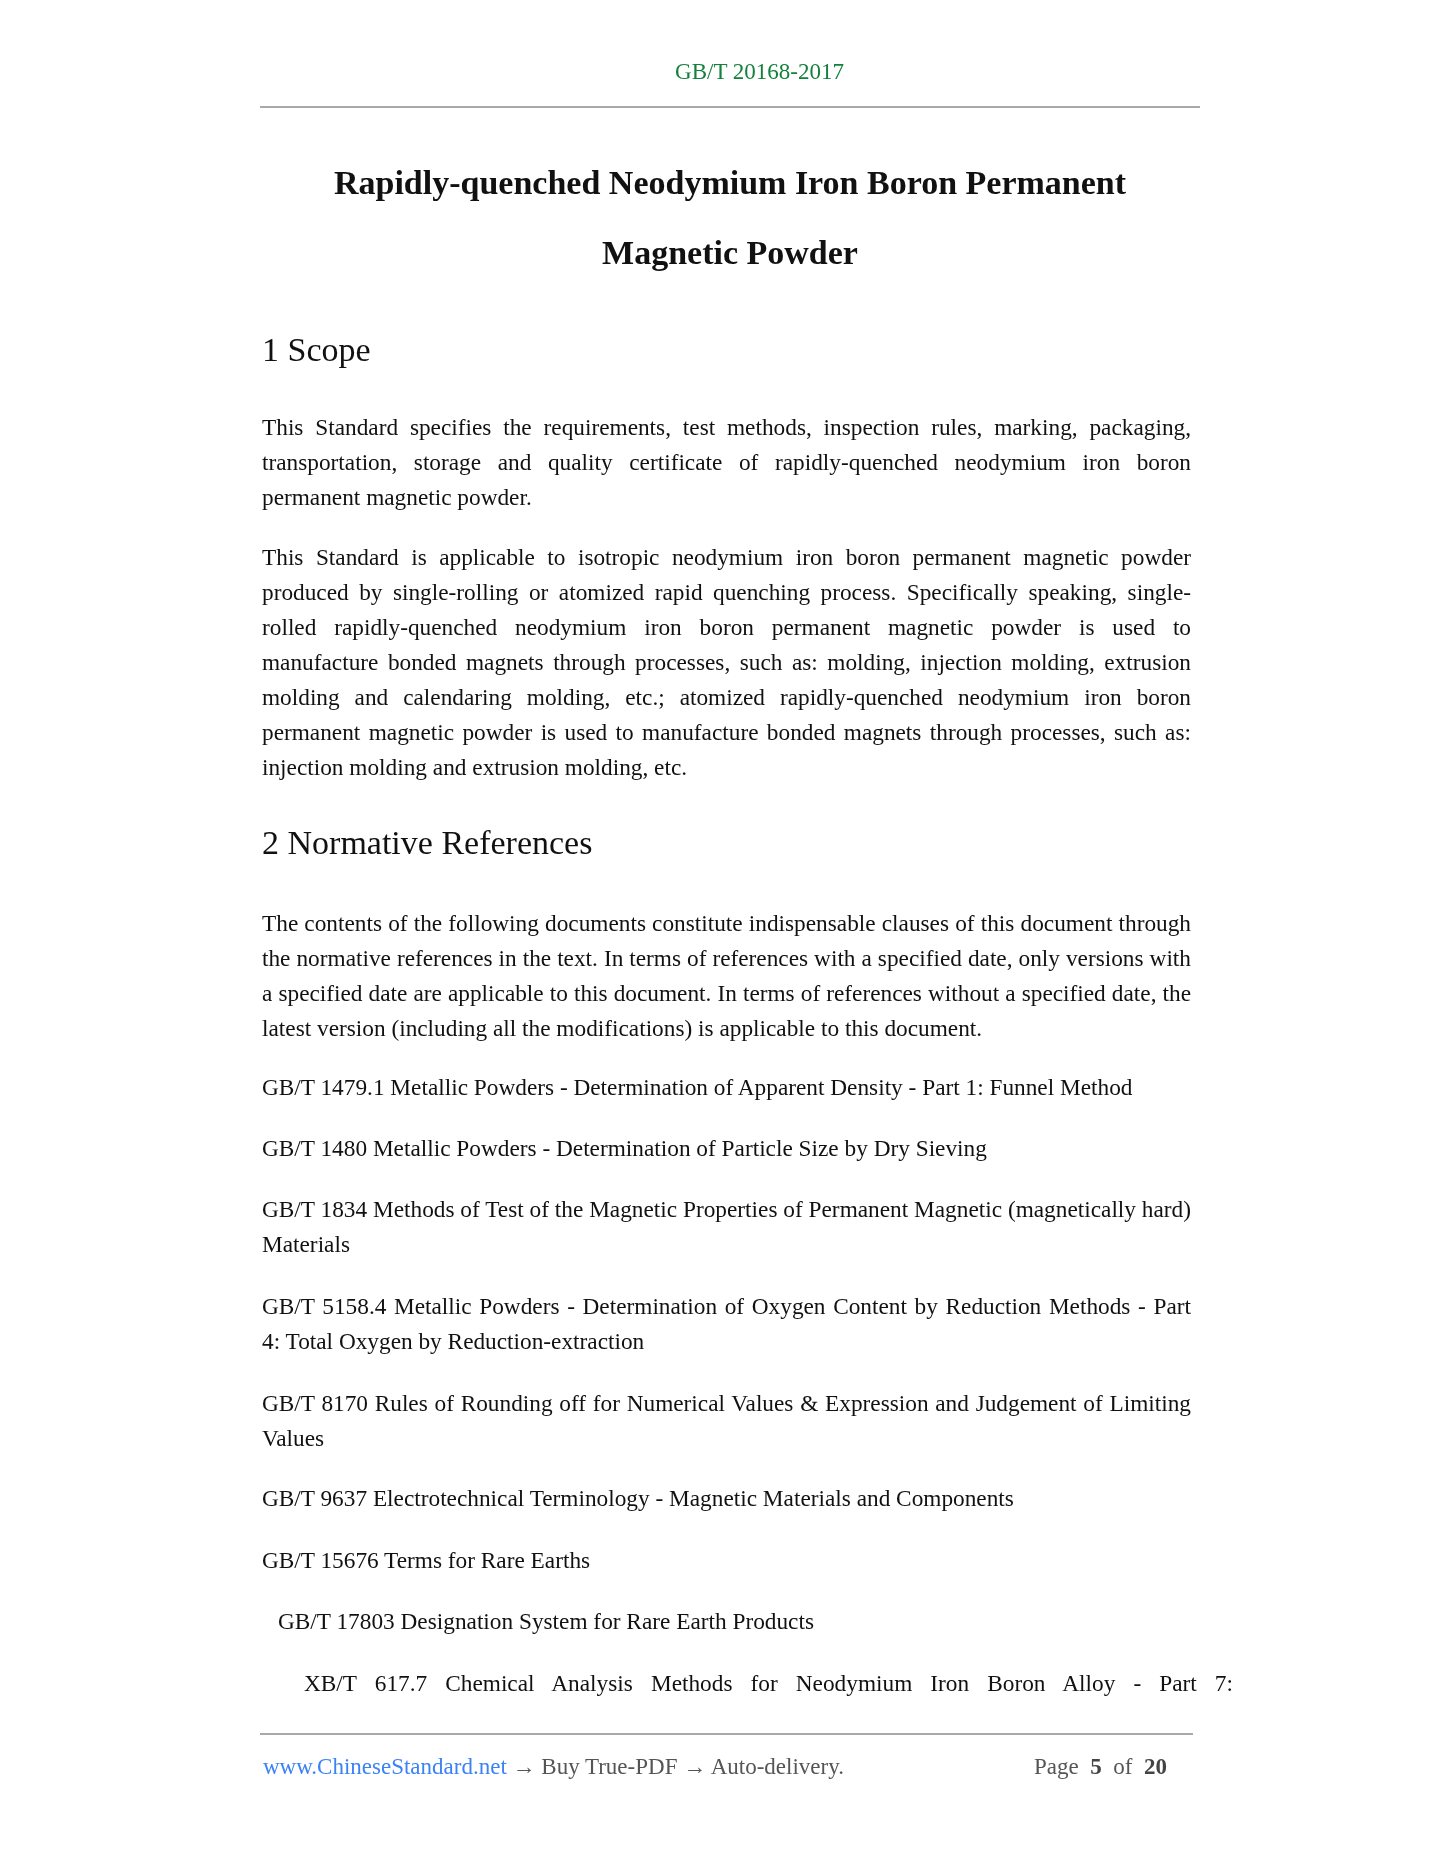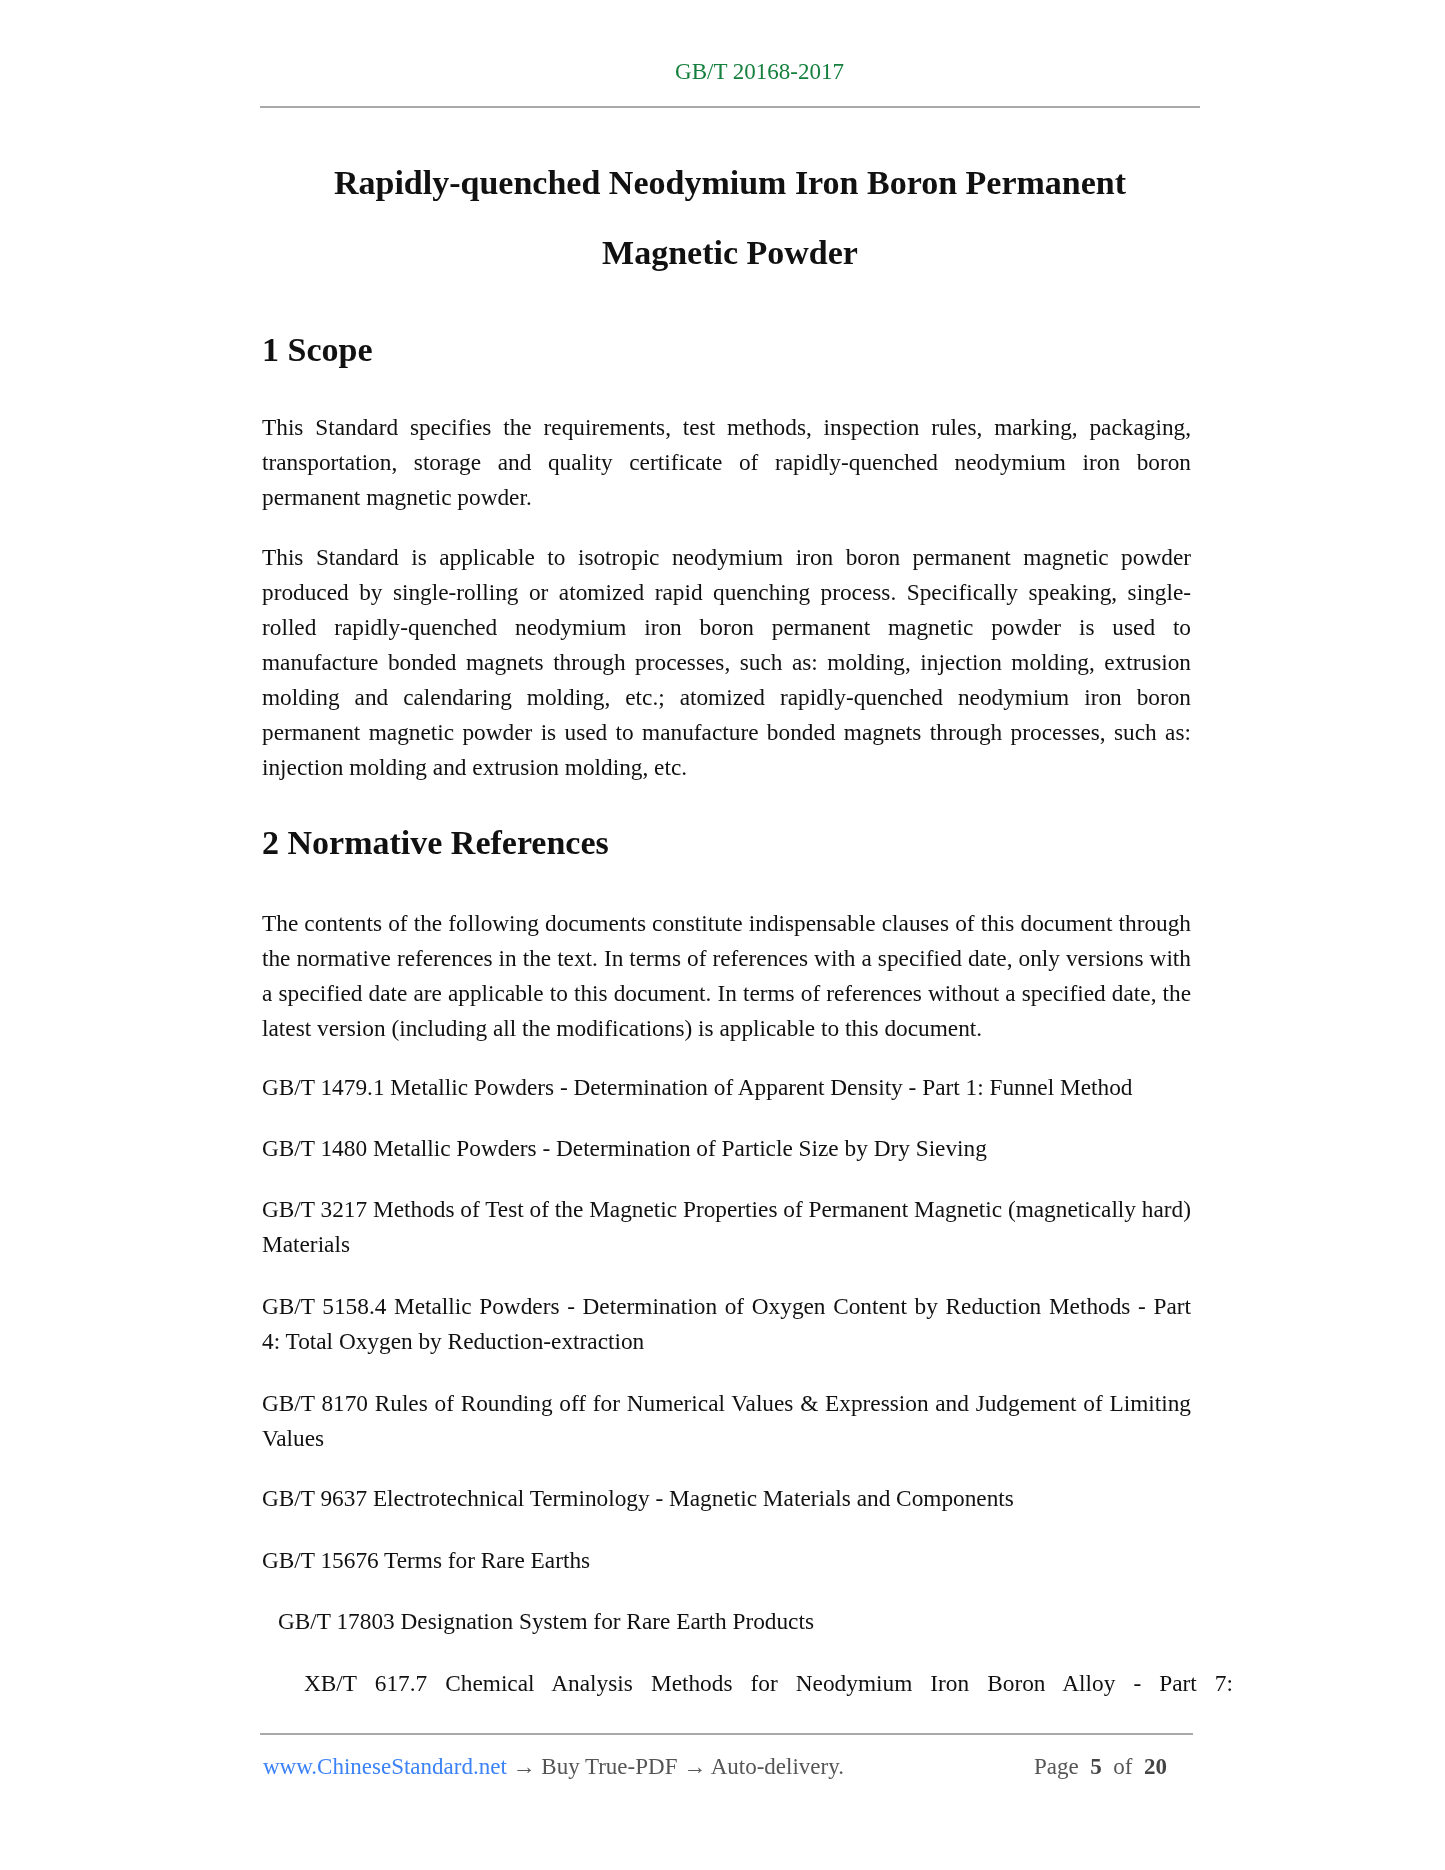--- a/index.html
+++ b/index.html
@@ -4,21 +4,21 @@
 <style>
   html, body { margin: 0; padding: 0; background: #ffffff; }
   body { width: 1445px; height: 1870px; position: relative; overflow: hidden;
          font-family: "Liberation Serif", "DejaVu Serif", serif; color: #111; }
   .abs { position: absolute; }
   .header-text { left: 0; width: 1445px; top: 58px; text-align: center;
                  font-size: 23px; color: #15803d; line-height: 28px; margin-left: 37px; }
   .rule { height: 0; border-top: 2px solid #a9a9a9; }
   .title { left: 260px; width: 940px; text-align: center; font-weight: bold;
            font-size: 34px; line-height: 40px; }
-  .h1 { left: 262px; font-weight: bold; font-size: 34px; line-height: 40px; text-align: right; }
+  .h1 { left: 262px; font-weight: normal; font-size: 34px; line-height: 40px; text-align: right; }
   .para { left: 262px; width: 929px; font-size: 23.3px; line-height: 35px;
           text-align: justify; text-align-last: left; }
   .ref { left: 262px; width: 929px; font-size: 23.3px; line-height: 35px;
          text-align: justify; }
   .footer { top: 1752px; font-size: 23px; line-height: 30px; color: #555; }
   .footer a { color: #3b82f6; }
   .pg b { color: #444; }
 </style>
 </head>
 <body>
@@ -33,21 +33,21 @@
 
 <div class="abs para" style="top:410px;">This Standard specifies the requirements, test methods, inspection rules, marking, packaging, transportation, storage and quality certificate of rapidly-quenched neodymium iron boron permanent magnetic powder.</div>
 <div class="abs para" style="top:540px;">This Standard is applicable to isotropic neodymium iron boron permanent magnetic powder produced by single-rolling or atomized rapid quenching process. Specifically speaking, single-rolled rapidly-quenched neodymium iron boron permanent magnetic powder is used to manufacture bonded magnets through processes, such as: molding, injection molding, extrusion molding and calendaring molding, etc.; atomized rapidly-quenched neodymium iron boron permanent magnetic powder is used to manufacture bonded magnets through processes, such as: injection molding and extrusion molding, etc.</div>
 
 <div class="abs h1" style="top:823px;">2 Normative References</div>
 
 <div class="abs para" style="top:906px;">The contents of the following documents constitute indispensable clauses of this document through the normative references in the text. In terms of references with a specified date, only versions with a specified date are applicable to this document. In terms of references without a specified date, the latest version (including all the modifications) is applicable to this document.</div>
 
 <div class="abs ref" style="top:1070px;">GB/T 1479.1 Metallic Powders - Determination of Apparent Density - Part 1: Funnel Method</div>
 <div class="abs ref" style="top:1131px;">GB/T 1480 Metallic Powders - Determination of Particle Size by Dry Sieving</div>
-<div class="abs ref" style="top:1192px;">GB/T 3217 Methods of Test of the Magnetic Properties of Permanent Magnetic (magnetically hard) Materials</div>
+<div class="abs ref" style="top:1192px;">GB/T 1834 Methods of Test of the Magnetic Properties of Permanent Magnetic (magnetically hard) Materials</div>
 <div class="abs ref" style="top:1289px;">GB/T 5158.4 Metallic Powders - Determination of Oxygen Content by Reduction Methods - Part 4: Total Oxygen by Reduction-extraction</div>
 <div class="abs ref" style="top:1386px;">GB/T 8170 Rules of Rounding off for Numerical Values &amp; Expression and Judgement of Limiting Values</div>
 <div class="abs ref" style="top:1481px;">GB/T 9637 Electrotechnical Terminology - Magnetic Materials and Components</div>
 <div class="abs ref" style="top:1543px;">GB/T 15676 Terms for Rare Earths</div>
 <div class="abs ref" style="top:1604px;margin-left:16px;">GB/T 17803 Designation System for Rare Earth Products</div>
 <div class="abs ref" style="top:1666px; text-align-last: justify; margin-left: 42px;">XB/T 617.7 Chemical Analysis Methods for Neodymium Iron Boron Alloy - Part 7:</div>
 
 <div class="abs rule" style="left:260px; width:933px; top:1733px;"></div>
 
 <div class="abs footer" style="left:263px;">

